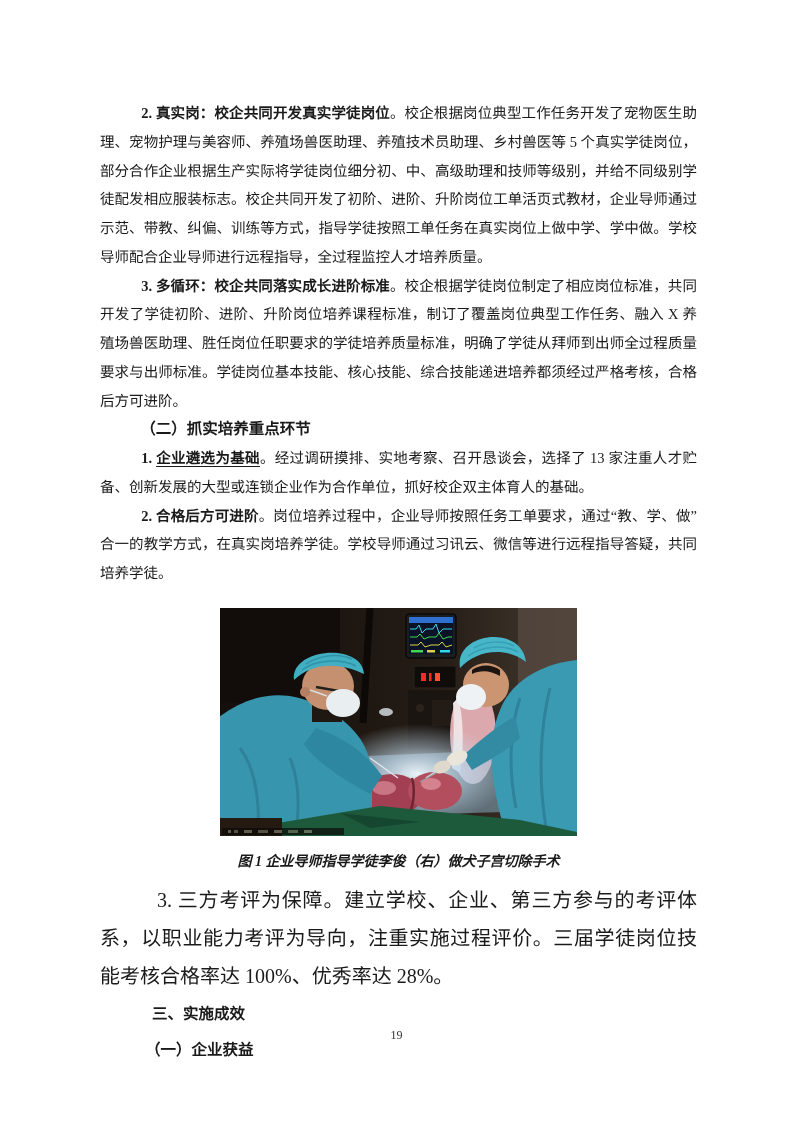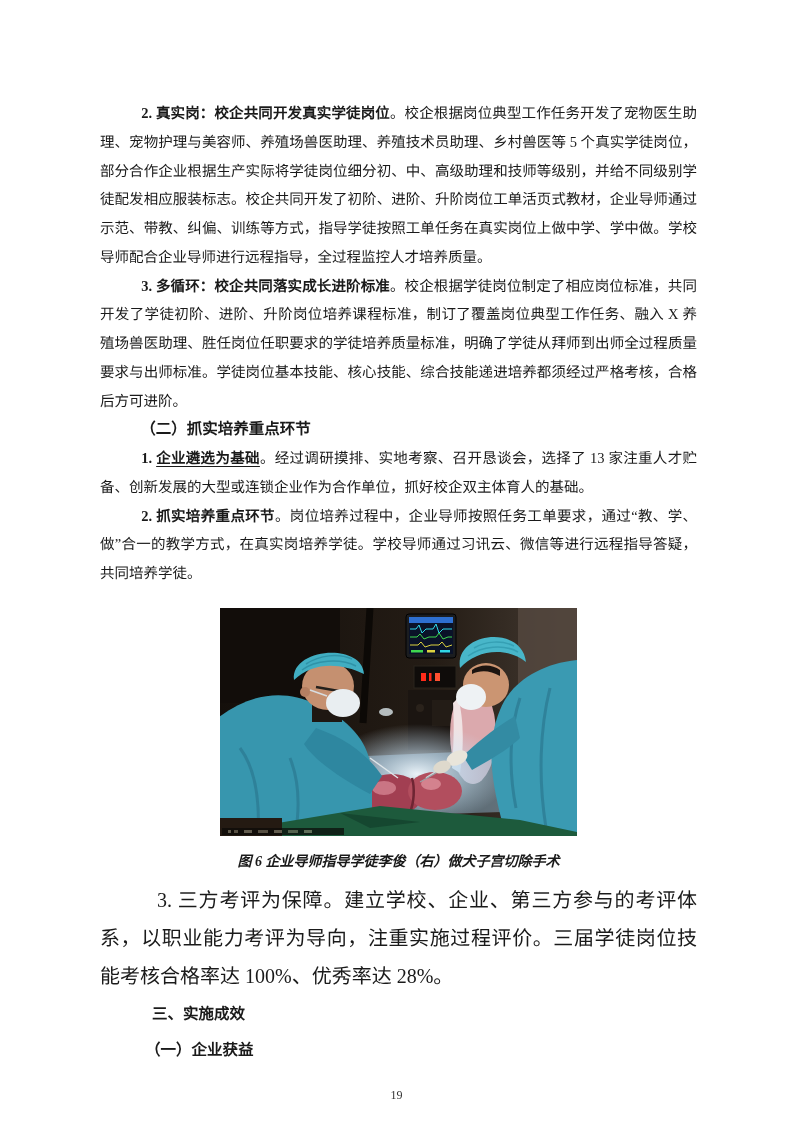--- a/index.html
+++ b/index.html
@@ -68,42 +68,42 @@
     font-family:"Liberation Sans","DejaVu Sans",sans-serif;
     font-weight:bold;
     font-size:15.5px;
     line-height:28px;
     text-indent:2.9em;
     margin-top:8px !important;
   }
   .page-number{
     position:absolute;
     left:0;right:0;
-    top:1086px;
+    top:1026px;
     text-align:center;
     font-size:12px;
     line-height:18px;
     color:#333;
   }
 </style>
 </head>
 <body>
 
 <div class="page">
   <div class="content">
 
     <p class="para"><span class="lead">2. 真实岗：校企共同开发真实学徒岗位</span><span>。校企根据岗位典型工作任务开发了宠物医生助理、宠物护理与美容师、养殖场兽医助理、养殖技术员助理、乡村兽医等 5 个真实学徒岗位，部分合作企业根据生产实际将学徒岗位细分初、中、高级助理和技师等级别，并给不同级别学徒配发相应服装标志。校企共同开发了初阶、进阶、升阶岗位工单活页式教材，企业导师通过示范、带教、纠偏、训练等方式，指导学徒按照工单任务在真实岗位上做中学、学中做。学校导师配合企业导师进行远程指导，全过程监控人才培养质量。</span></p>
 
     <p class="para"><span class="lead">3. 多循环：校企共同落实成长进阶标准</span><span>。校企根据学徒岗位制定了相应岗位标准，共同开发了学徒初阶、进阶、升阶岗位培养课程标准，制订了覆盖岗位典型工作任务、融入 X 养殖场兽医助理、胜任岗位任职要求的学徒培养质量标准，明确了学徒从拜师到出师全过程质量要求与出师标准。学徒岗位基本技能、核心技能、综合技能递进培养都须经过严格考核，合格后方可进阶。</span></p>
 
     <p class="h-section">（二）抓实培养重点环节</p>
 
     <p class="para"><span class="lead">1. </span><span class="lead-u">企业遴选为基础</span><span>。经过调研摸排、实地考察、召开恳谈会，选择了 13 家注重人才贮备、创新发展的大型或连锁企业作为合作单位，抓好校企双主体育人的基础。</span></p>
 
-    <p class="para"><span class="lead">2. </span><span class="lead">抓实培养重点环节</span><span>。岗位培养过程中，企业导师按照任务工单要求，通过“教、学、做”合一的教学方式，在真实岗培养学徒。学校导师通过习讯云、微信等进行远程指导答疑，共同培养学徒。</span></p>
+    <p class="para"><span class="lead">2. </span><span class="lead">合格后方可进阶</span><span>。岗位培养过程中，企业导师按照任务工单要求，通过“教、学、做”合一的教学方式，在真实岗培养学徒。学校导师通过习讯云、微信等进行远程指导答疑，共同培养学徒。</span></p>
 
     <div class="figure" role="img">
       <svg width="357" height="228" viewBox="0 0 357 228" xmlns="http://www.w3.org/2000/svg">
         <defs>
           <linearGradient id="bgGrad" x1="0" y1="0" x2="1" y2="0">
             <stop offset="0" stop-color="#140f0b"></stop>
             <stop offset="0.6" stop-color="#241c15"></stop>
             <stop offset="1" stop-color="#453b32"></stop>
           </linearGradient>
           <radialGradient id="glow" cx="0.5" cy="0.5" r="0.5">
@@ -208,21 +208,21 @@
           <rect x="14" y="222" width="4" height="3" fill="#6d6858"></rect>
           <rect x="24" y="222" width="8" height="3" fill="#7d7868"></rect>
           <rect x="38" y="222" width="10" height="3" fill="#6d6858"></rect>
           <rect x="54" y="222" width="8" height="3" fill="#7d7868"></rect>
           <rect x="68" y="222" width="10" height="3" fill="#6d6858"></rect>
           <rect x="84" y="222" width="8" height="3" fill="#7d7868"></rect>
         </g>
       </svg>
     </div>
 
-    <p class="caption">图 6 企业导师指导学徒李俊（右）做犬子宫切除手术</p>
+    <p class="caption">图 1 企业导师指导学徒李俊（右）做犬子宫切除手术</p>
 
     <p class="para-wide"><span class="lead">3. </span><span class="lead">三方考评为保障</span><span>。建立学校、企业、第三方参与的考评体系，以职业能力考评为导向，注重实施过程评价。三届学徒岗位技能考核合格率达 100%、优秀率达 28%。</span></p>
 
     <p class="h-main">三、实施成效</p>
     <p class="h-main2">（一）企业获益</p>
 
   </div>
 
   <div class="page-number">19</div>
 </div>

